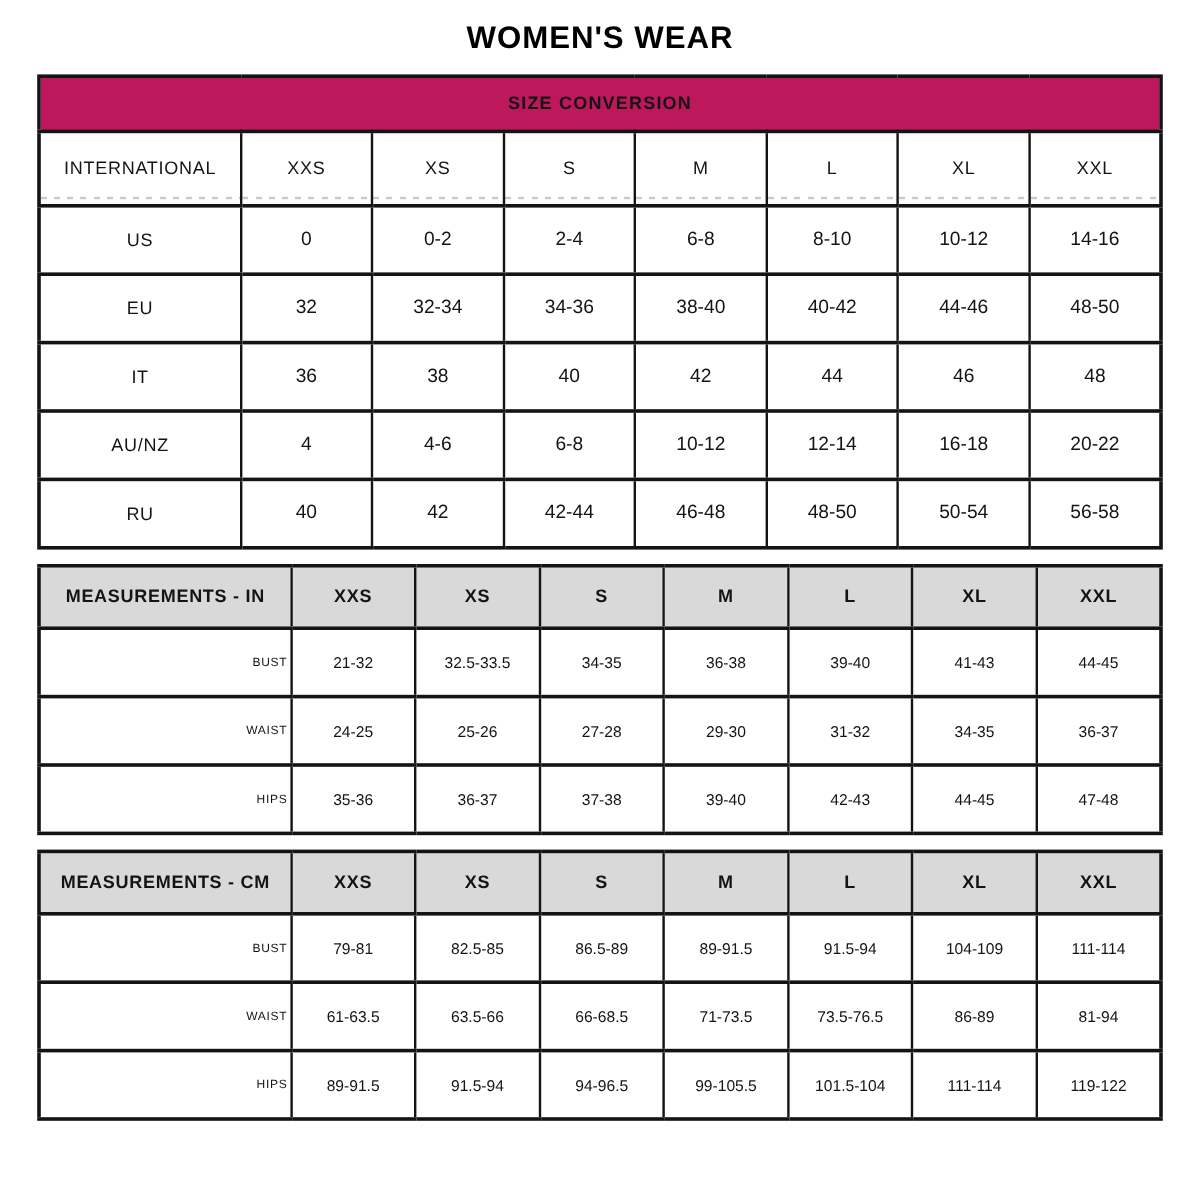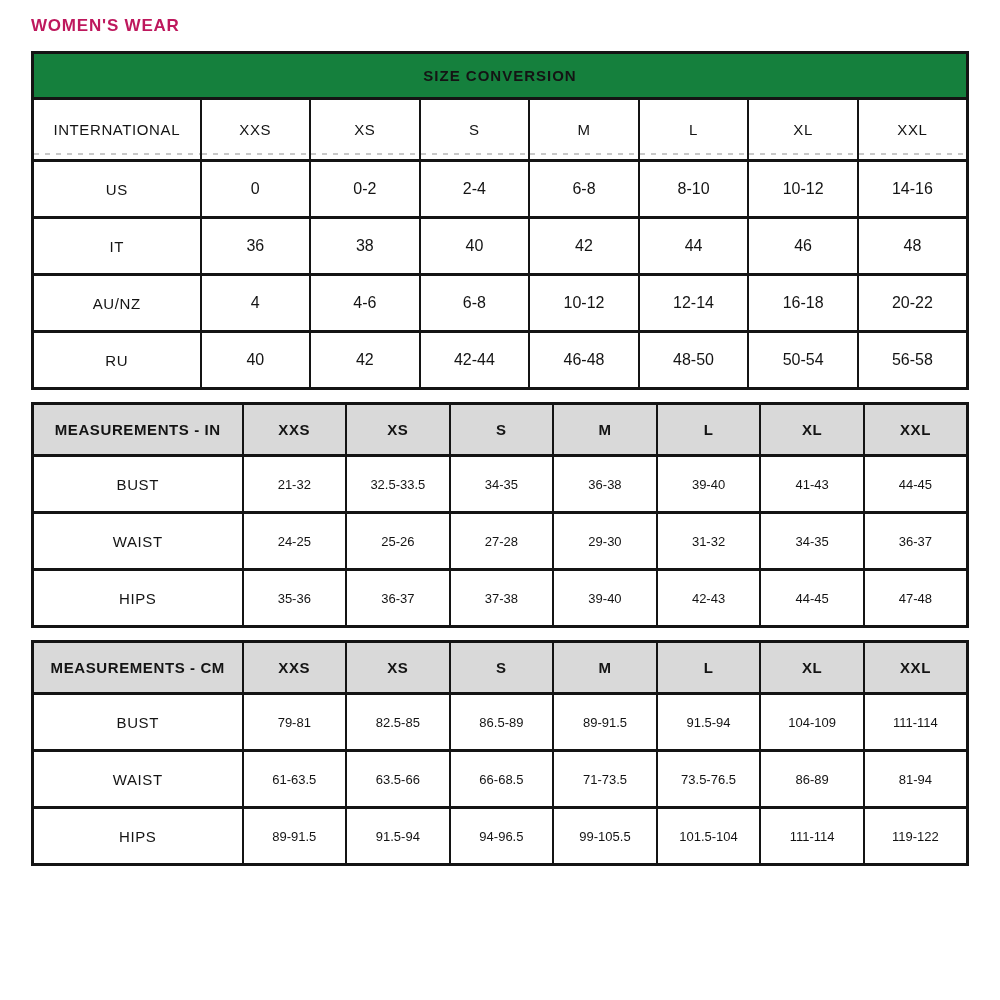--- a/index.html
+++ b/index.html
@@ -6,25 +6,26 @@
   html, body {
     margin: 0; padding: 0;
     width: 1000px; height: 1000px;
     background: #ffffff;
     font-family: "Liberation Sans", sans-serif;
     color: #141414;
   }
   .page { padding: 12px 31px 0 31px; }
 
   .title {
-    font-size: 17px;
+    text-align: center;
+    font-size: 26px;
     font-weight: 800;
     letter-spacing: 0.8px;
     margin: 4px 0 15px 0;
-    color: #be185d;
+    color: #000000;
   }
 
   table.tbl {
     border-collapse: collapse;
     table-layout: fixed;
     width: 100%;
     margin-bottom: 12px;
     border: 3px solid #141414;
   }
   .tbl th, .tbl td {
@@ -34,21 +35,21 @@
     text-align: center;
     vertical-align: middle;
     padding: 0 2px;
     overflow: hidden;
     white-space: nowrap;
   }
 
   
   .tbl-size col.c-label { width: 168px; }
   .tbl-size tr.caption th {
-    background: #15803d;
+    background: #be185d;
     height: 46px;
     font-size: 15px;
     font-weight: 700;
     letter-spacing: 1px;
   }
   .tbl-size td { height: 57px; font-size: 16px; font-weight: 400; }
   .tbl-size td.lbl { font-size: 15px; letter-spacing: 0.6px; }
   .tbl-size tr.intl td {
     height: 62px;
     font-size: 15px;
@@ -63,21 +64,21 @@
   .tbl-meas col.c-label { width: 210px; }
   .tbl-meas th {
     background: #d9d9d9;
     height: 52px;
     font-size: 15px;
     font-weight: 700;
     letter-spacing: 0.6px;
     margin-top: 28px;
   }
   .tbl-meas td { height: 57px; font-size: 13px; font-weight: 400; }
-  .tbl-meas td.lbl { font-size: 15px; letter-spacing: 0.6px; }
+  .tbl-meas td.lbl { font-size: 10px; letter-spacing: 0.6px; text-align: right; }
 </style>
 </head>
 <body>
 
 <div class="page">
 
   <div class="title">WOMEN'S WEAR</div>
 
   <table class="tbl tbl-size">
     <colgroup>
@@ -104,20 +105,30 @@
           <td class="lbl">US</td>
           <td class="val">0</td>
           <td class="val">0-2</td>
           <td class="val">2-4</td>
           <td class="val">6-8</td>
           <td class="val">8-10</td>
           <td class="val">10-12</td>
           <td class="val">14-16</td>
         </tr>
         <tr>
+          <td class="lbl">EU</td>
+          <td class="val">32</td>
+          <td class="val">32-34</td>
+          <td class="val">34-36</td>
+          <td class="val">38-40</td>
+          <td class="val">40-42</td>
+          <td class="val">44-46</td>
+          <td class="val">48-50</td>
+        </tr>
+        <tr>
           <td class="lbl">IT</td>
           <td class="val">36</td>
           <td class="val">38</td>
           <td class="val">40</td>
           <td class="val">42</td>
           <td class="val">44</td>
           <td class="val">46</td>
           <td class="val">48</td>
         </tr>
         <tr>

